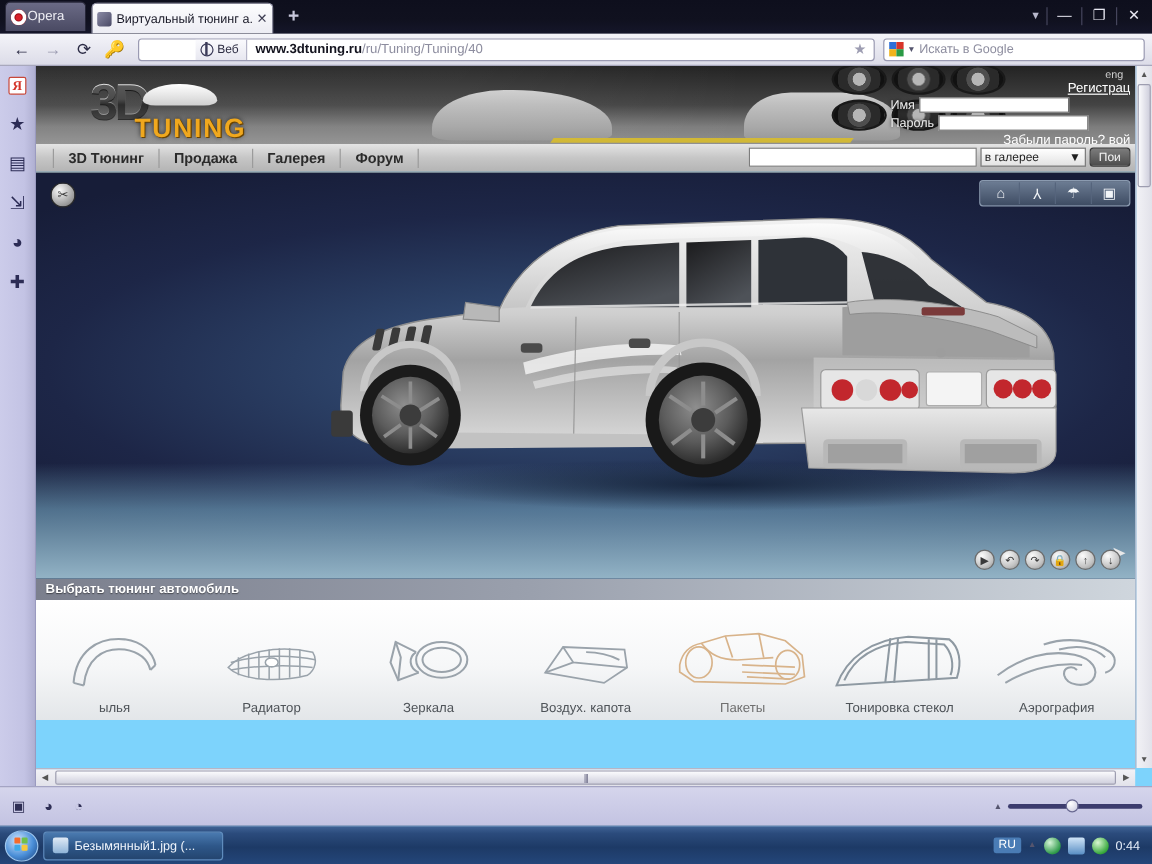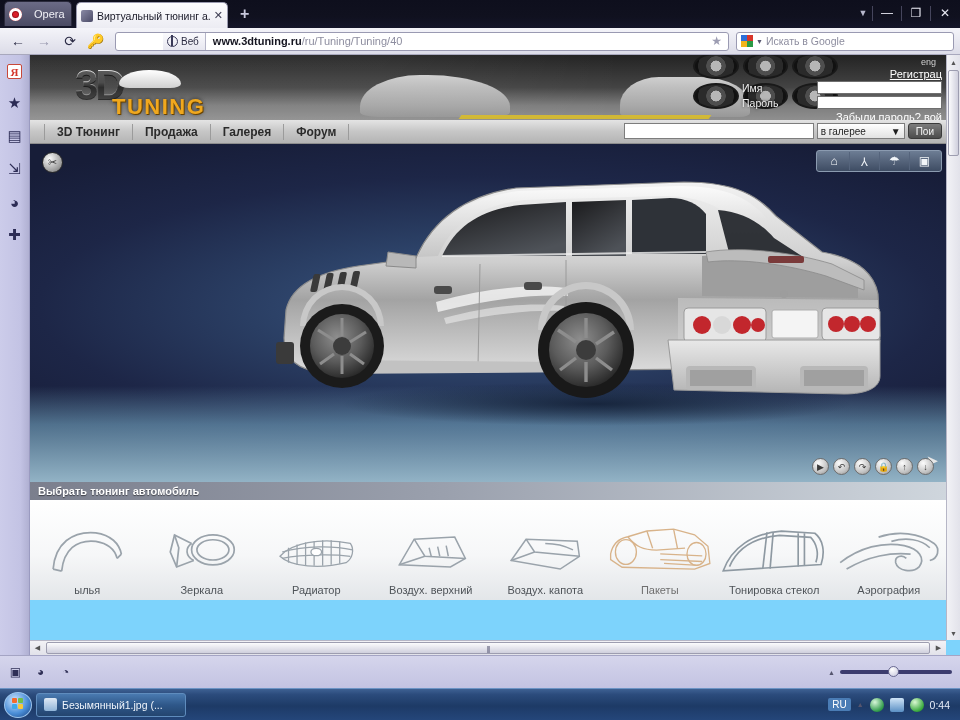--- a/index.html
+++ b/index.html
@@ -27,21 +27,21 @@
     position: relative; height: 28px;
     background: linear-gradient(180deg,#0e0f1d 0%,#10111f 60%,#15162a 100%);
   }
   .opera-btn {
     position: absolute; left: 4px; top: 1px;
     width: 68px; height: 25px;
     border-radius: 5px 5px 0 0;
     background: linear-gradient(180deg,#6b6b86 0%,#4a4a63 100%);
     border: 1px solid #2a2a3c; border-bottom: none;
     color: #f0f0f6; font-size: 11px;
-    display: flex; align-items: center; gap: 12px;
+    display: flex; align-items: center; gap: 1px;
     padding-left: 4px;
   }
   .opera-o {
     width: 13px; height: 13px; border-radius: 50%;
     background: #d8202a; flex: 0 0 auto;
     box-shadow: inset 0 0 0 3px #fff, inset 0 0 0 4px #a01018;
   }
   .tab {
     position: absolute; left: 76px; top: 2px;
     width: 152px; height: 26px;
@@ -200,21 +200,21 @@
   }
 
   
   #login {
     position: absolute; right: 4px; top: 0; width: 200px;
     color: #eaeaea; font-size: 10.5px; text-align: right;
   }
   #eng { font-size: 9px; color: #cfcfcf; margin: 2px 6px 0 0; }
   .reg-link { display: block; text-align: right; margin: 1px 0 1px 0;
               color: #fff; text-decoration: underline; font-size: 11px; }
-  .frow { display: flex; align-items: center; justify-content: space-between;
+  .frow { display: flex; align-items: center; justify-content: flex-start;
           gap: 4px; margin-bottom: 2px; }
   .flabel { color: #efefef; font-size: 10.5px;
             text-shadow: 0 0 3px rgba(0,0,0,.9); }
   .finput { width: 125px; height: 13px; background: #fff;
             border: 1px solid #6f6f6f; }
   .flinks { text-align: right; font-size: 11px; }
   .flinks a { color: #fff; text-decoration: underline; }
 
   
   #site-nav {
@@ -698,35 +698,20 @@
                     <path d="M72,32 L68,36"></path>
               </g>
                 </svg>
             </span>
             <span class="part-label">ылья</span>
           </div>
 
           <div class="part">
             <span class="part-ico">
               <svg viewBox="0 0 80 60">
-                  <g fill="none" stroke="#9aa3ab" stroke-width="1.6">
-                <ellipse cx="50" cy="28" rx="20" ry="14"></ellipse>
-                <ellipse cx="50" cy="28" rx="15" ry="9.5"></ellipse>
-                <path d="M30,22 L14,14 L10,30 L16,44 L32,38"></path>
-                <path d="M30,22 C24,26 24,34 32,38"></path>
-                <path d="M14,14 L18,26 L16,44"></path>
-              </g>
-                </svg>
-            </span>
-            <span class="part-label">Зеркала</span>
-          </div>
-
-          <div class="part">
-            <span class="part-ico">
-              <svg viewBox="0 0 80 60">
                   <g fill="none" stroke="#9aa3ab" stroke-width="1.2">
                 <path d="M6,34 C16,22 44,16 72,22 C76,28 74,36 68,40 C44,46 16,44 6,34 Z"></path>
                 <path d="M14,26 L14,40"></path>
                     <path d="M22,23 L22,42"></path>
                     <path d="M30,21 L30,43"></path>
                 <path d="M38,20 L38,43"></path>
                     <path d="M46,19 L46,43"></path>
                     <path d="M54,19 L54,42"></path>
                 <path d="M62,20 L62,41"></path>
                 <path d="M8,30 C30,24 56,24 74,28"></path>
@@ -734,32 +719,32 @@
                 <ellipse cx="40" cy="30" rx="5" ry="3.5" fill="#fff"></ellipse>
               </g>
                 </svg>
             </span>
             <span class="part-label">Радиатор</span>
           </div>
 
           <div class="part">
             <span class="part-ico">
               <svg viewBox="0 0 80 60">
-                  <g fill="none" stroke="#9aa3ab" stroke-width="1.4">
-                <path d="M10,42 L24,18 L62,16 L72,36 L58,44 Z"></path>
-                <path d="M24,18 L34,34 L72,36"></path>
-                <path d="M34,34 L10,42"></path>
-                <path d="M38,26 L40,34"></path>
-                    <path d="M46,25 L48,34"></path>
-                    <path d="M54,24 L56,34"></path>
+                  <g fill="none" stroke="#9aa3ab" stroke-width="1.6">
+                <ellipse cx="50" cy="28" rx="20" ry="14"></ellipse>
+                <ellipse cx="50" cy="28" rx="15" ry="9.5"></ellipse>
+                <path d="M30,22 L14,14 L10,30 L16,44 L32,38"></path>
+                <path d="M30,22 C24,26 24,34 32,38"></path>
+                <path d="M14,14 L18,26 L16,44"></path>
               </g>
                 </svg>
             </span>
-            <span class="part-label">Воздух. верхний</span>
-          </div>
+            <span class="part-label">Зеркала</span>
+          </div>
+
 
           <div class="part">
             <span class="part-ico">
               <svg viewBox="0 0 80 60">
                   <g fill="none" stroke="#9aa3ab" stroke-width="1.4">
                 <path d="M8,38 L22,18 L70,20 L72,34 L54,46 Z"></path>
                 <path d="M22,18 L30,30 L72,34"></path>
                 <path d="M30,30 L8,38"></path>
                 <path d="M40,22 C50,22 58,24 66,28"></path>
               </g>

